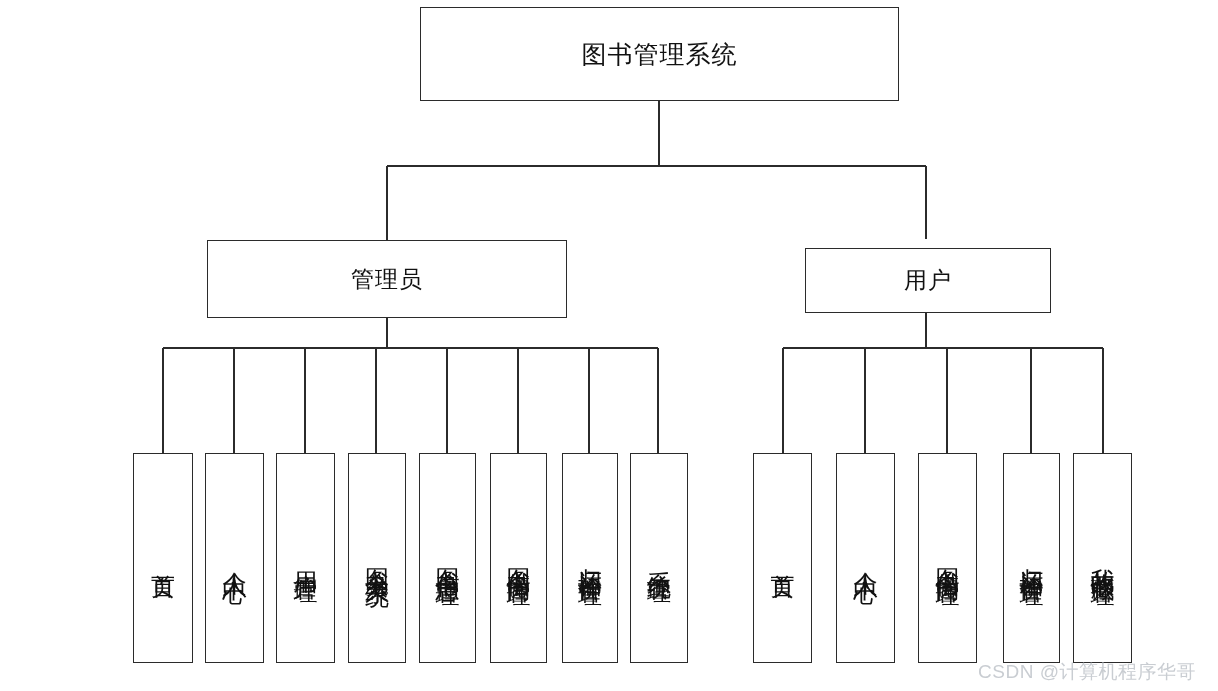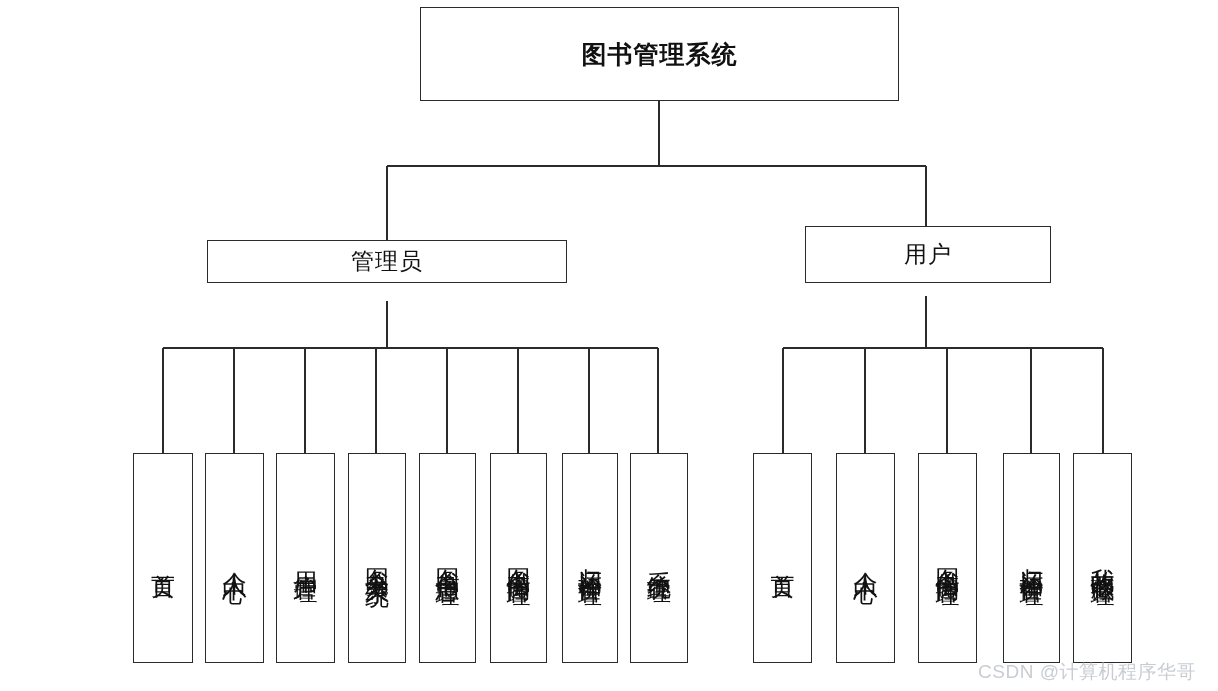--- a/index.html
+++ b/index.html
@@ -36,21 +36,20 @@
     display: flex;
     align-items: center;
     justify-content: center;
     text-align: center;
     color: #111111;
     z-index: 2;
   }
   .node.root {
     font-size: 25px;
     letter-spacing: 1px;
-    font-weight: bold;
   }
   .node.level2 {
     font-size: 23px;
     letter-spacing: 1px;
   }
   .node.leaf {
     font-size: 24px;
     line-height: 1.12;
     padding: 6px 2px;
   }
@@ -110,25 +109,25 @@
       <line x1="947" y1="348" x2="947" y2="453"></line>
       <line x1="1031" y1="348" x2="1031" y2="453"></line>
       <line x1="1103" y1="348" x2="1103" y2="453"></line>
     </g>
   </svg>
 
   <div class="node root" style="left:420px; top:7px; width:479px; height:94px;">
     <span>图书管理系统</span>
   </div>
 
-  <div class="node level2" style="left:207px; top:240px; width:360px; height:43px;">
+  <div class="node level2" style="left:207px; top:240px; width:360px; height:78px;">
     <span>管理员</span>
   </div>
 
-  <div class="node level2" style="left:805px; top:226px; width:246px; height:57px;justify-content:center;">
+  <div class="node level2" style="left:805px; top:248px; width:246px; height:65px;justify-content:center;">
     <span>用户</span>
   </div>
 
   <div class="node leaf" style="left:133px; top:453px; width:60px; height:210px;">
     <span class="vtext">首页</span>
   </div>
   <div class="node leaf" style="left:205px; top:453px; width:59px; height:210px;">
     <span class="vtext">个人中心</span>
   </div>
   <div class="node leaf" style="left:276px; top:453px; width:59px; height:210px;">

